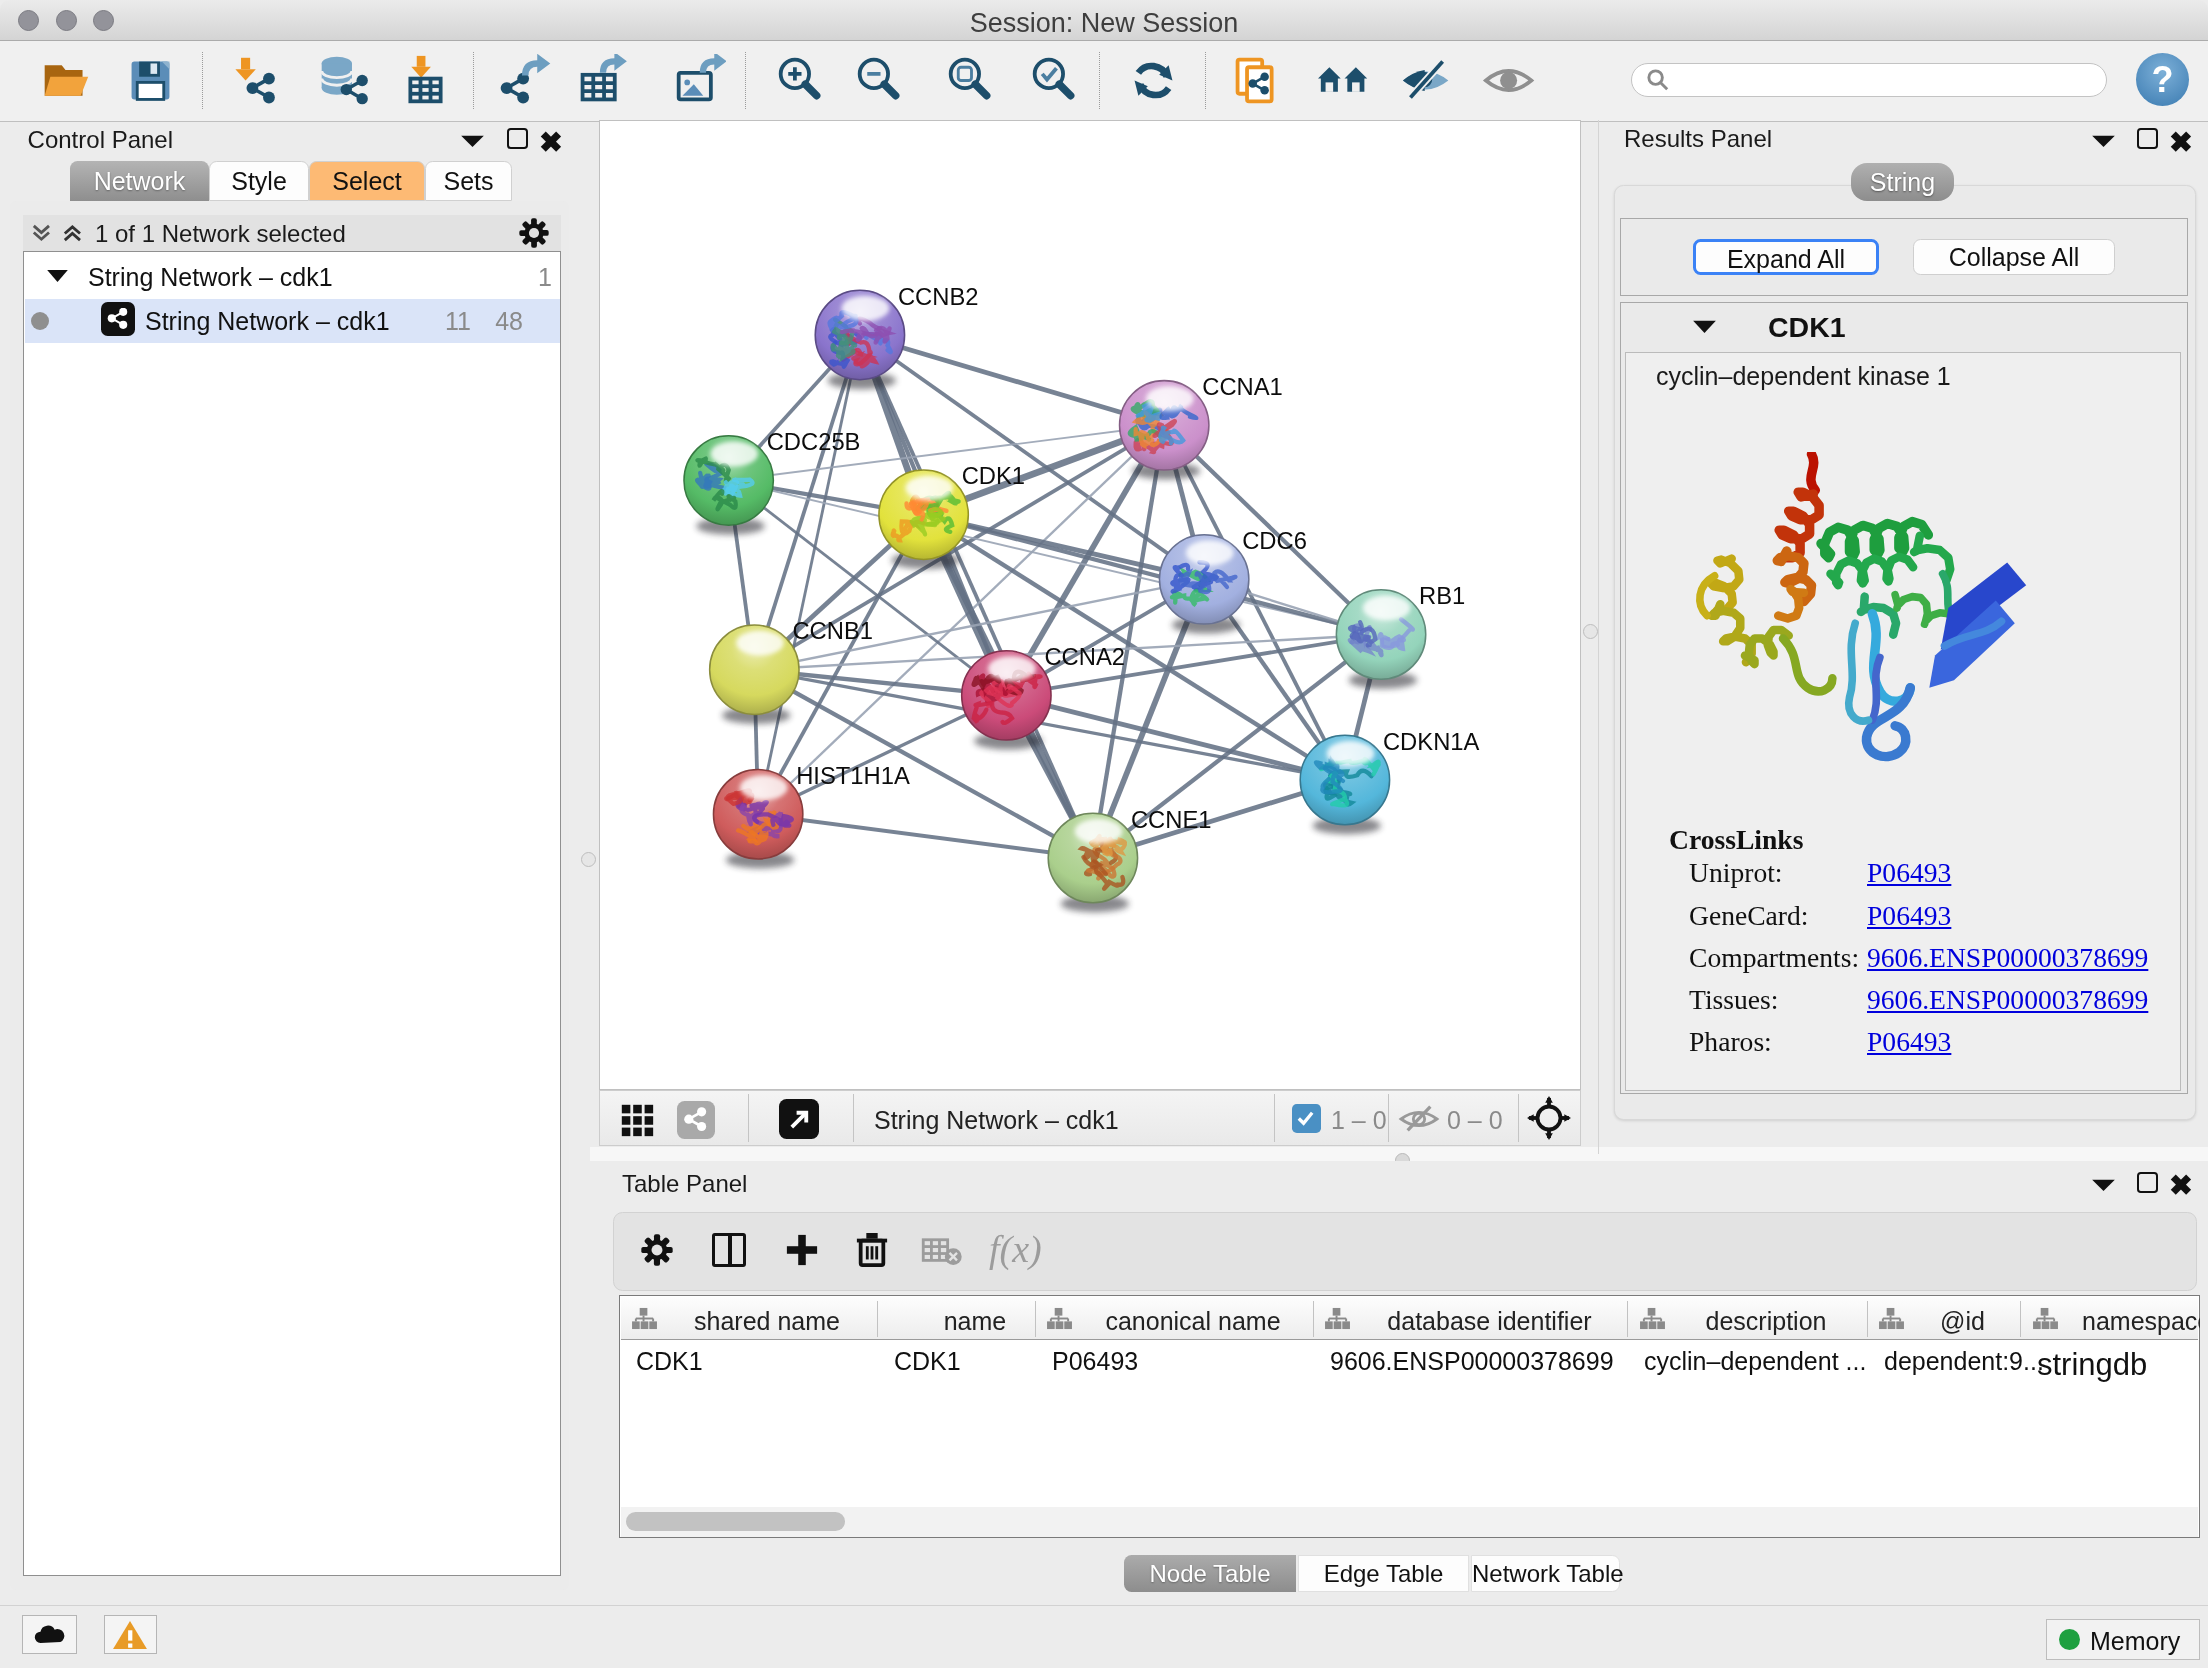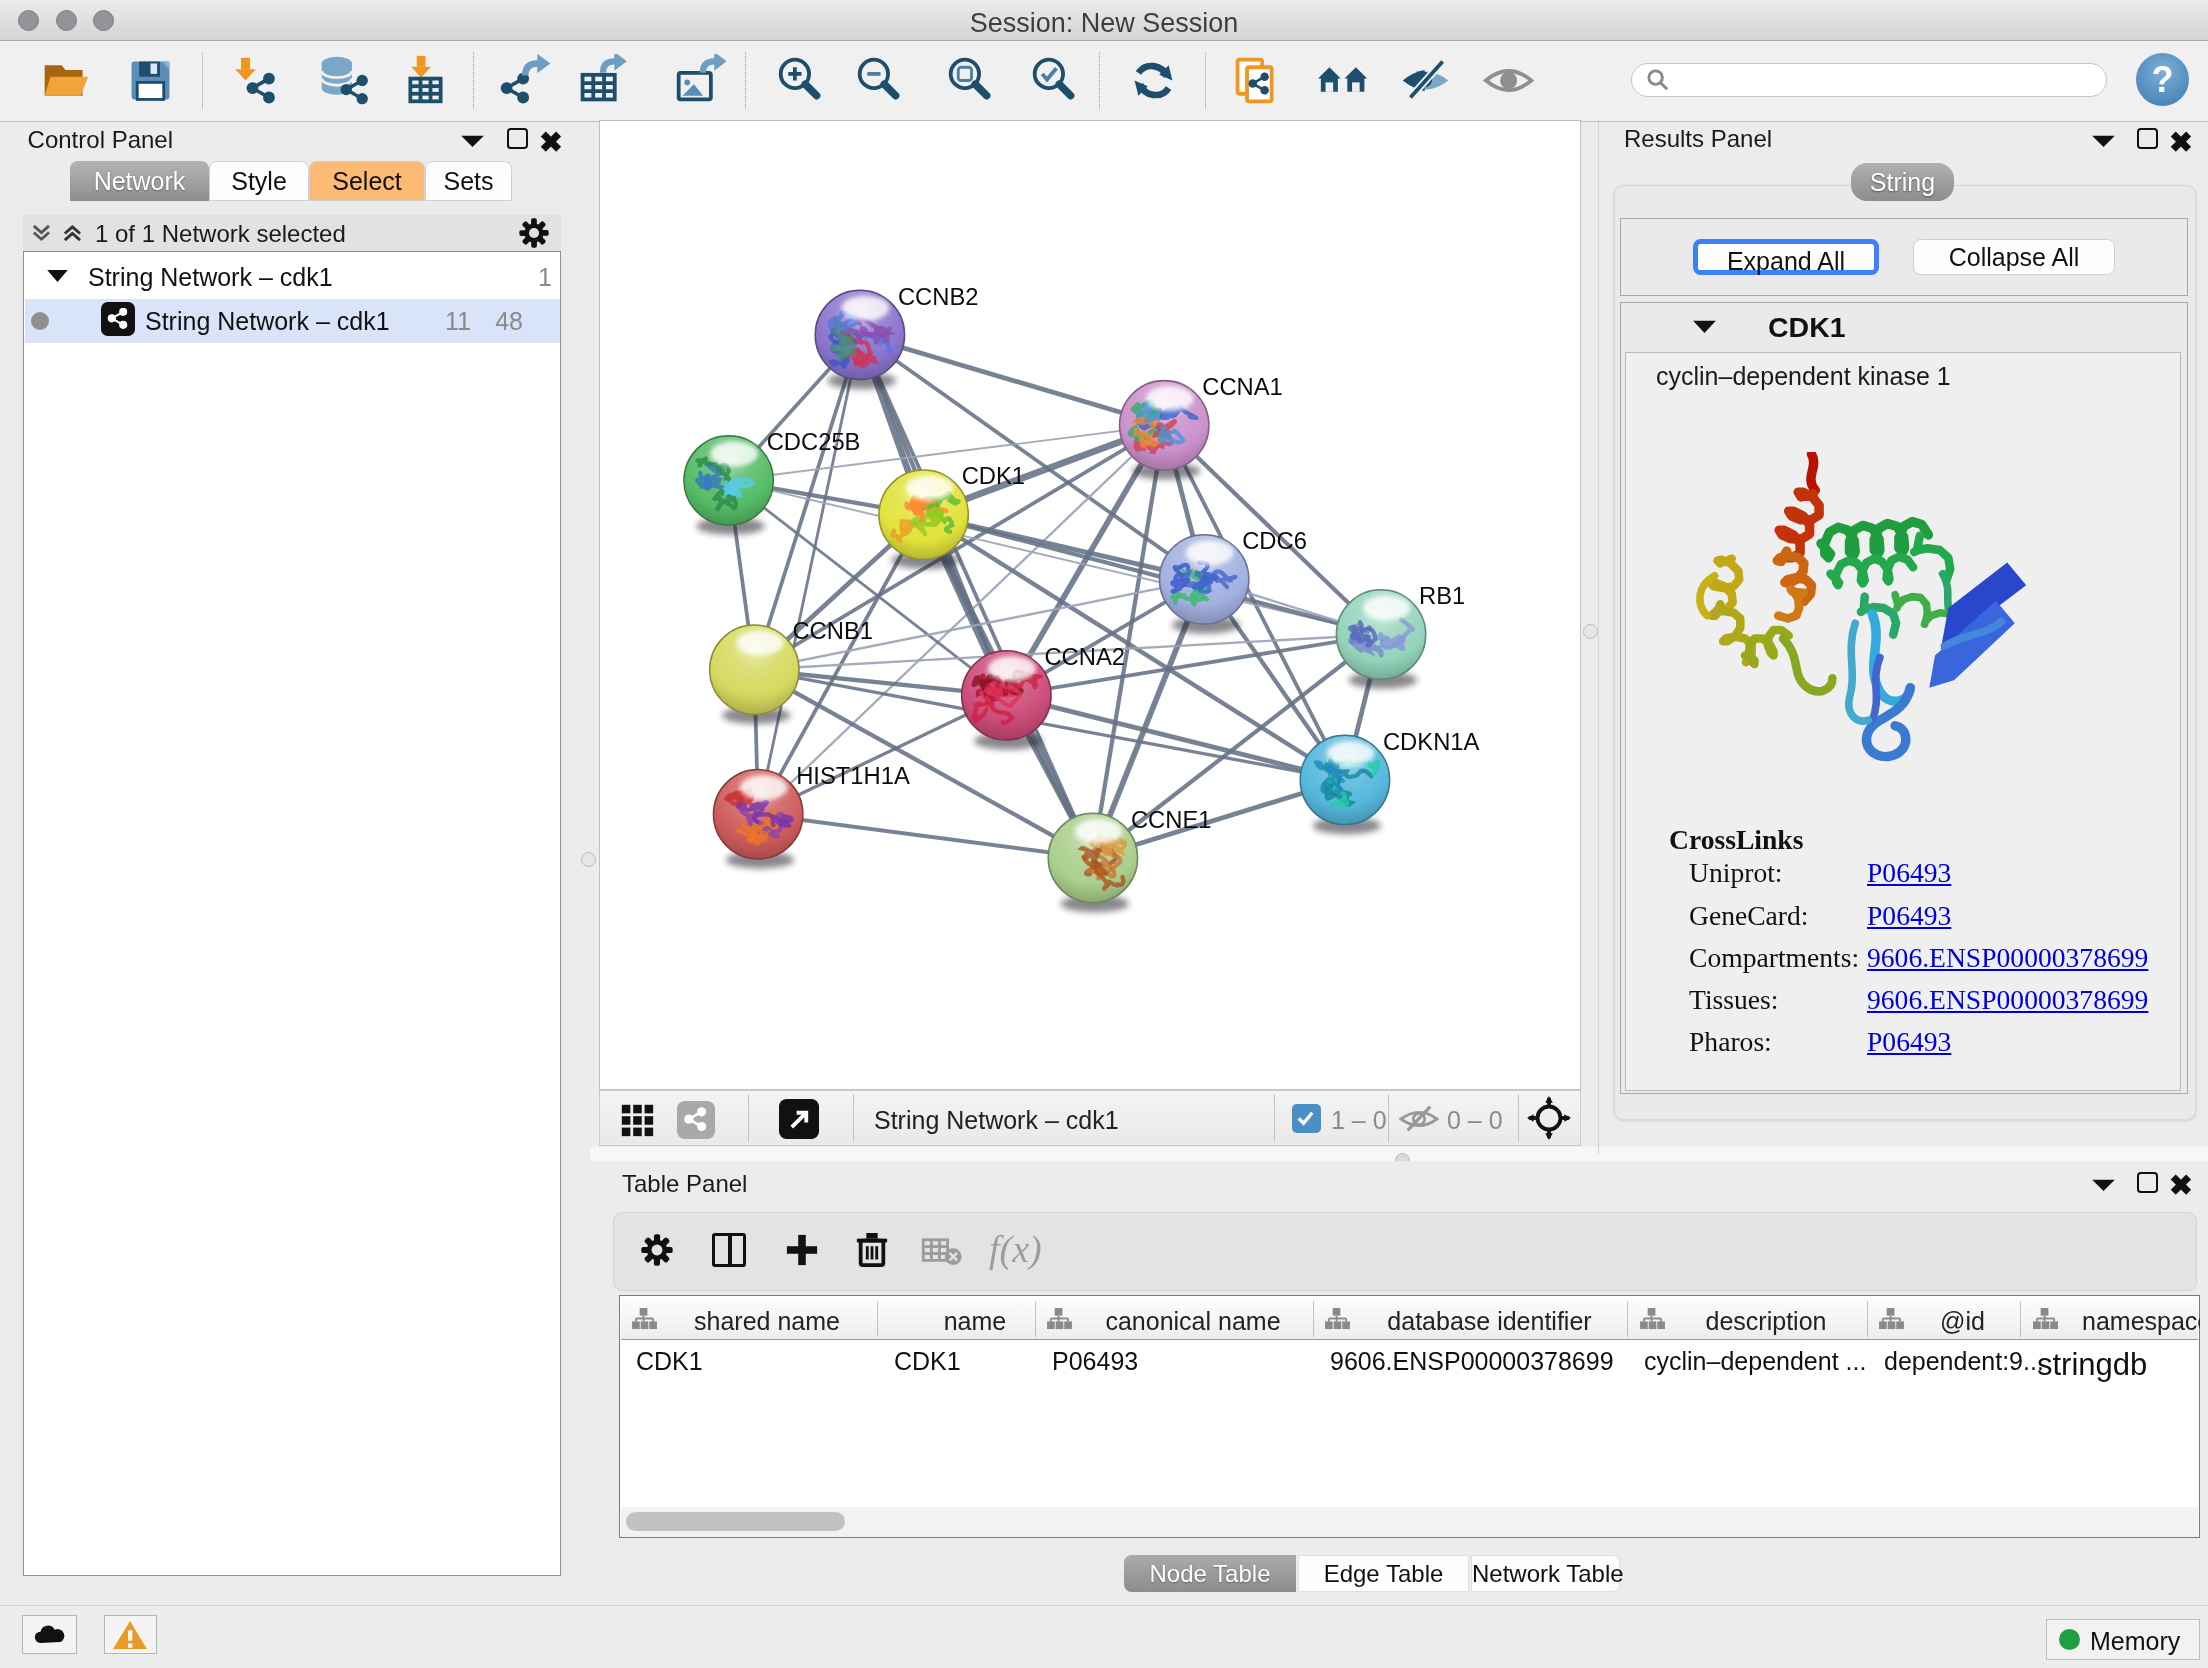--- a/index.html
+++ b/index.html
@@ -588,21 +588,21 @@
 <div class="abs" style="left:1598px;top:120px;width:0;height:1034px;border-left:1px solid #d4d4d4"></div>
 <div class="abs" style="left:1624px;top:125px;font-size:24px;color:#1a1a1a">Results Panel</div>
 <svg width="25" height="17" viewBox="0 0 26 18" style="position:absolute;left:2091px;top:132px;">
       <polygon points="1,4 25,4 13,16" fill="#111"></polygon>
     </svg>
 <div class="abs" style="left:2137px;top:128px;width:21px;height:21px;border:2.9px solid #111;border-radius:3.8px;box-sizing:border-box"></div>
 <div class="abs" style="left:2169px;top:126px;font-size:28.5px;font-weight:bold;color:#111">✖</div>
 <div class="abs" style="left:1614px;top:185px;width:580px;height:933px;background:#eaeaea;border:1px solid #d8d8d8;border-radius:9.5px;box-shadow:0 1px 2.9px rgba(0,0,0,0.12)"></div>
 <div class="abs" style="left:1851px;top:163px;width:103px;height:38px;background:linear-gradient(#b0b0b0,#8d8d8d);border-radius:16px;color:#fff;font-size:25px;text-align:center;line-height:38px;text-shadow:0 1px 1.9px #555">String</div>
 <div class="abs" style="left:1620px;top:218px;width:568px;height:78px;border:1px solid #a8a8a8;box-sizing:border-box"></div>
-<div class="abs" style="left:1693px;top:239px;width:186px;height:36px;background:#fdfdfd;border:5px solid #3b82f6;border-radius:7.6px;box-sizing:border-box;font-size:25px;text-align:center;line-height:34px;color:#111">Expand All</div>
+<div class="abs" style="left:1693px;top:239px;width:186px;height:36px;background:#fdfdfd;border:3px solid #3b82f6;border-radius:7.6px;box-sizing:border-box;font-size:25px;text-align:center;line-height:34px;color:#111">Expand All</div>
 <div class="abs" style="left:1913px;top:239px;width:202px;height:36px;background:#fdfdfd;border:1px solid #cfcfcf;border-radius:7.6px;box-sizing:border-box;font-size:25px;text-align:center;line-height:34px;color:#111">Collapse All</div>
 <div class="abs" style="left:1620px;top:302px;width:568px;height:792px;border:1px solid #a8a8a8;box-sizing:border-box"></div>
 <svg width="25" height="17" viewBox="0 0 26 18" style="position:absolute;left:1692px;top:318px;">
       <polygon points="1,3 25,3 13,16" fill="#111"></polygon>
     </svg>
 <div class="abs" style="left:1768px;top:311px;font-size:28.5px;font-weight:bold;color:#111">CDK1</div>
 <div class="abs" style="left:1625px;top:352px;width:556px;height:739px;background:#efefef;border:1px solid #bbbbbb;box-sizing:border-box"></div>
 <div class="abs" style="left:1656px;top:362px;font-size:25px;color:#1a1a1a">cyclin–dependent kinase 1</div>
 <svg width="361" height="314" viewBox="0 0 380 330" style="position:absolute;left:1669px;top:452px;">
       <path d="M 150 2 C 158 16 142 26 154 40" fill="none" stroke="#bb1100" stroke-width="10" stroke-linecap="round"></path>

